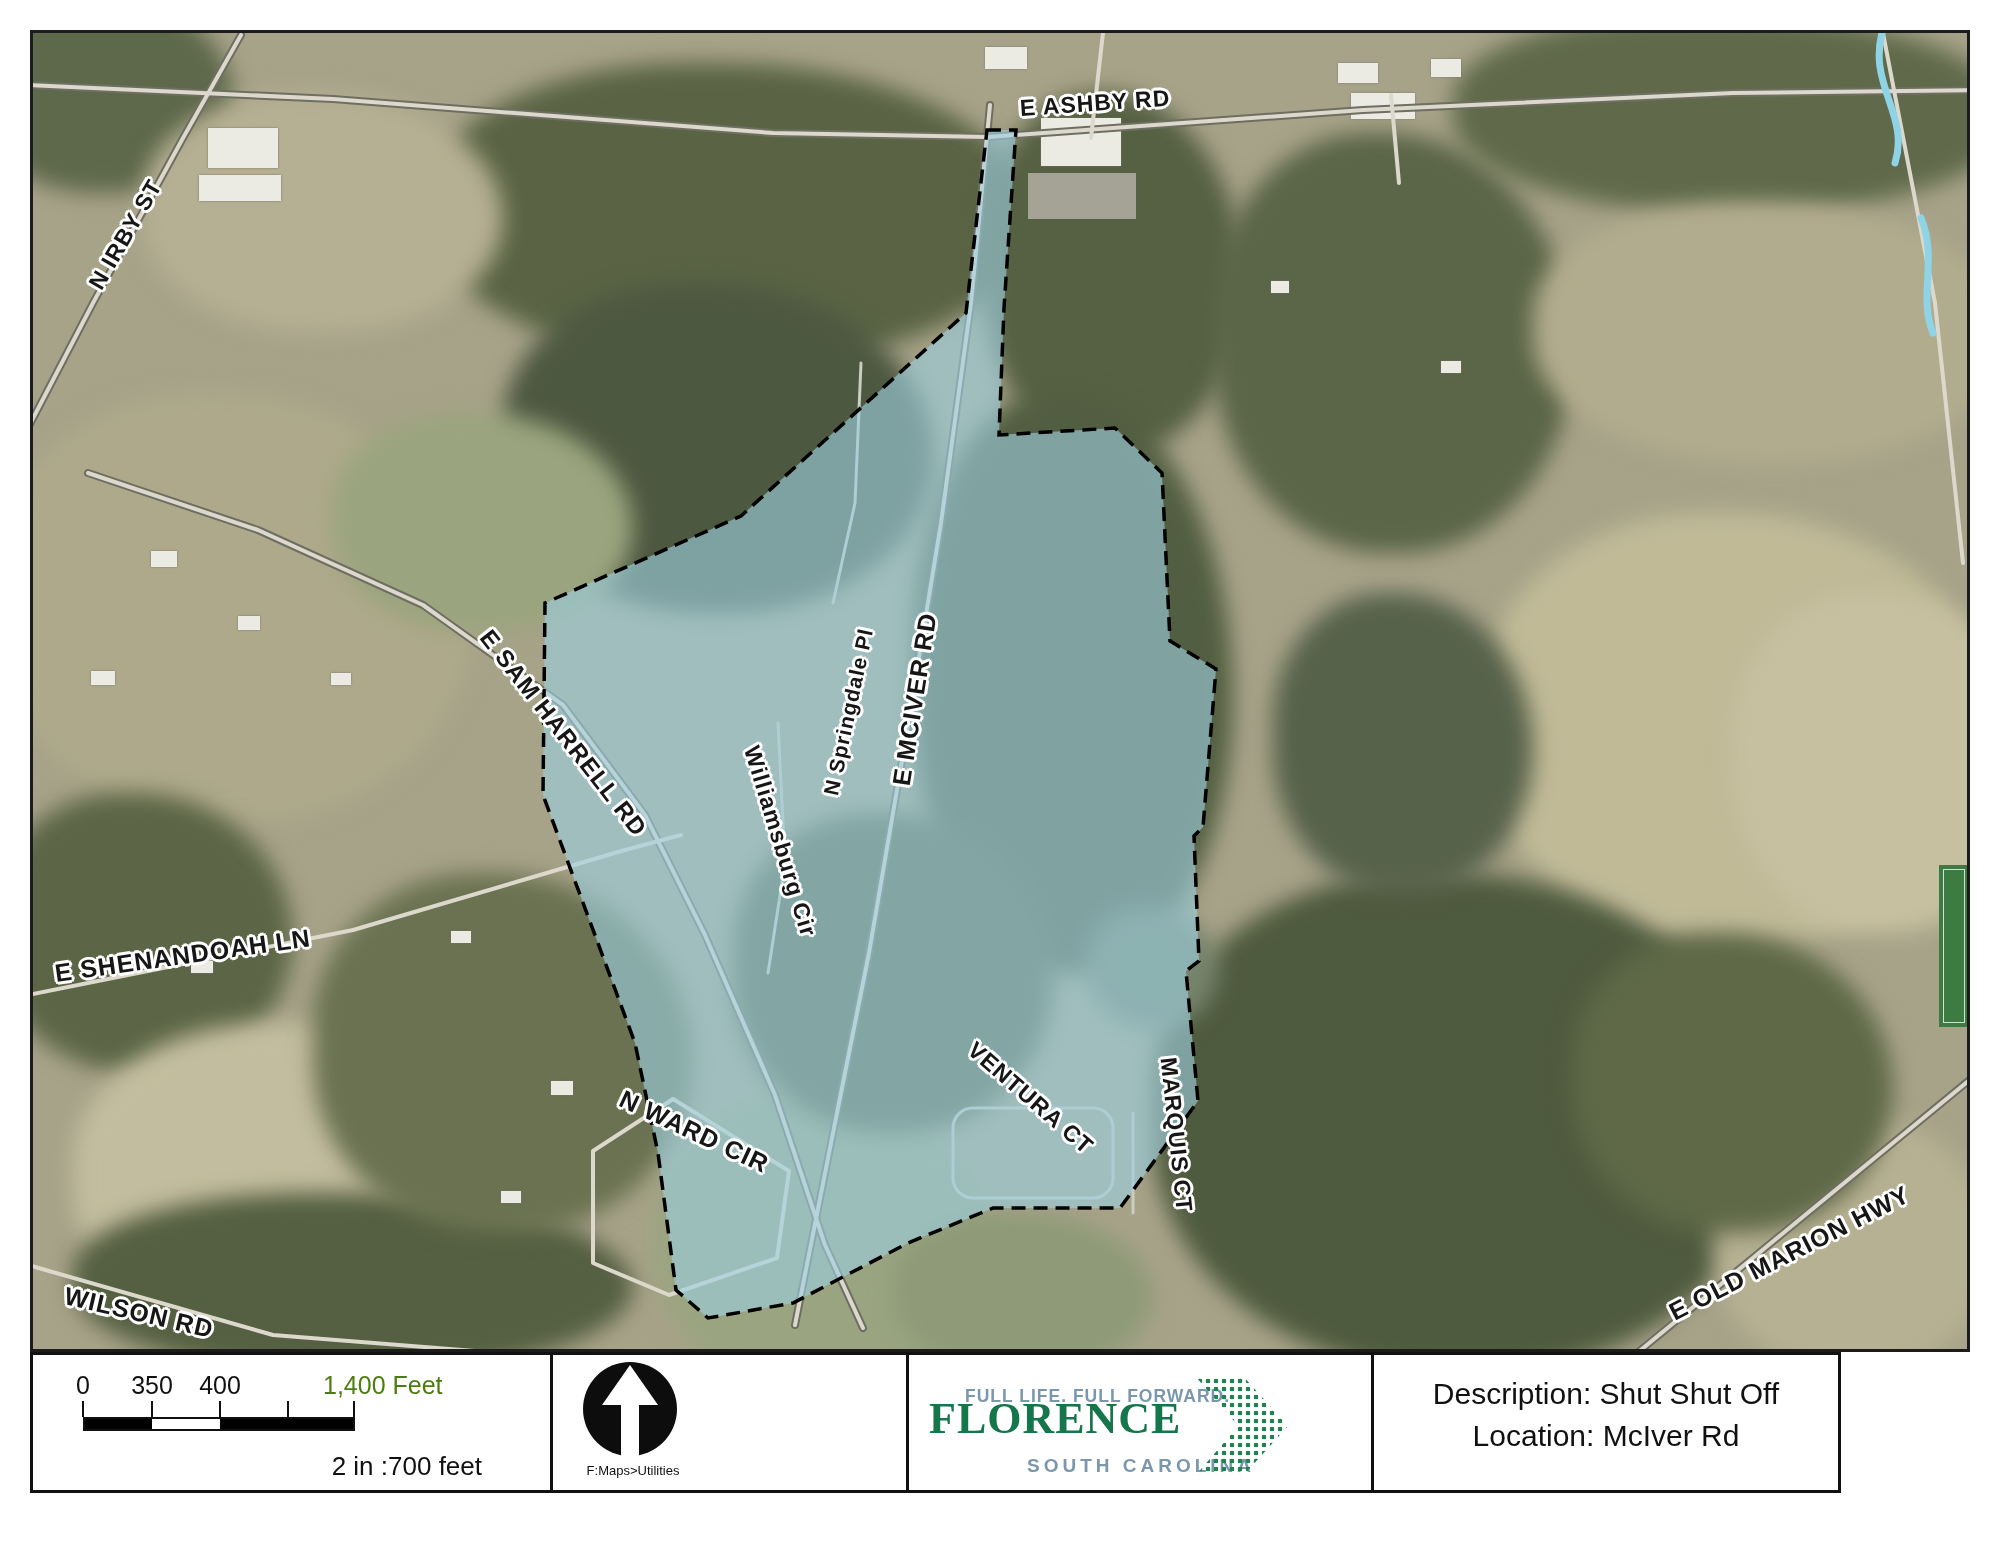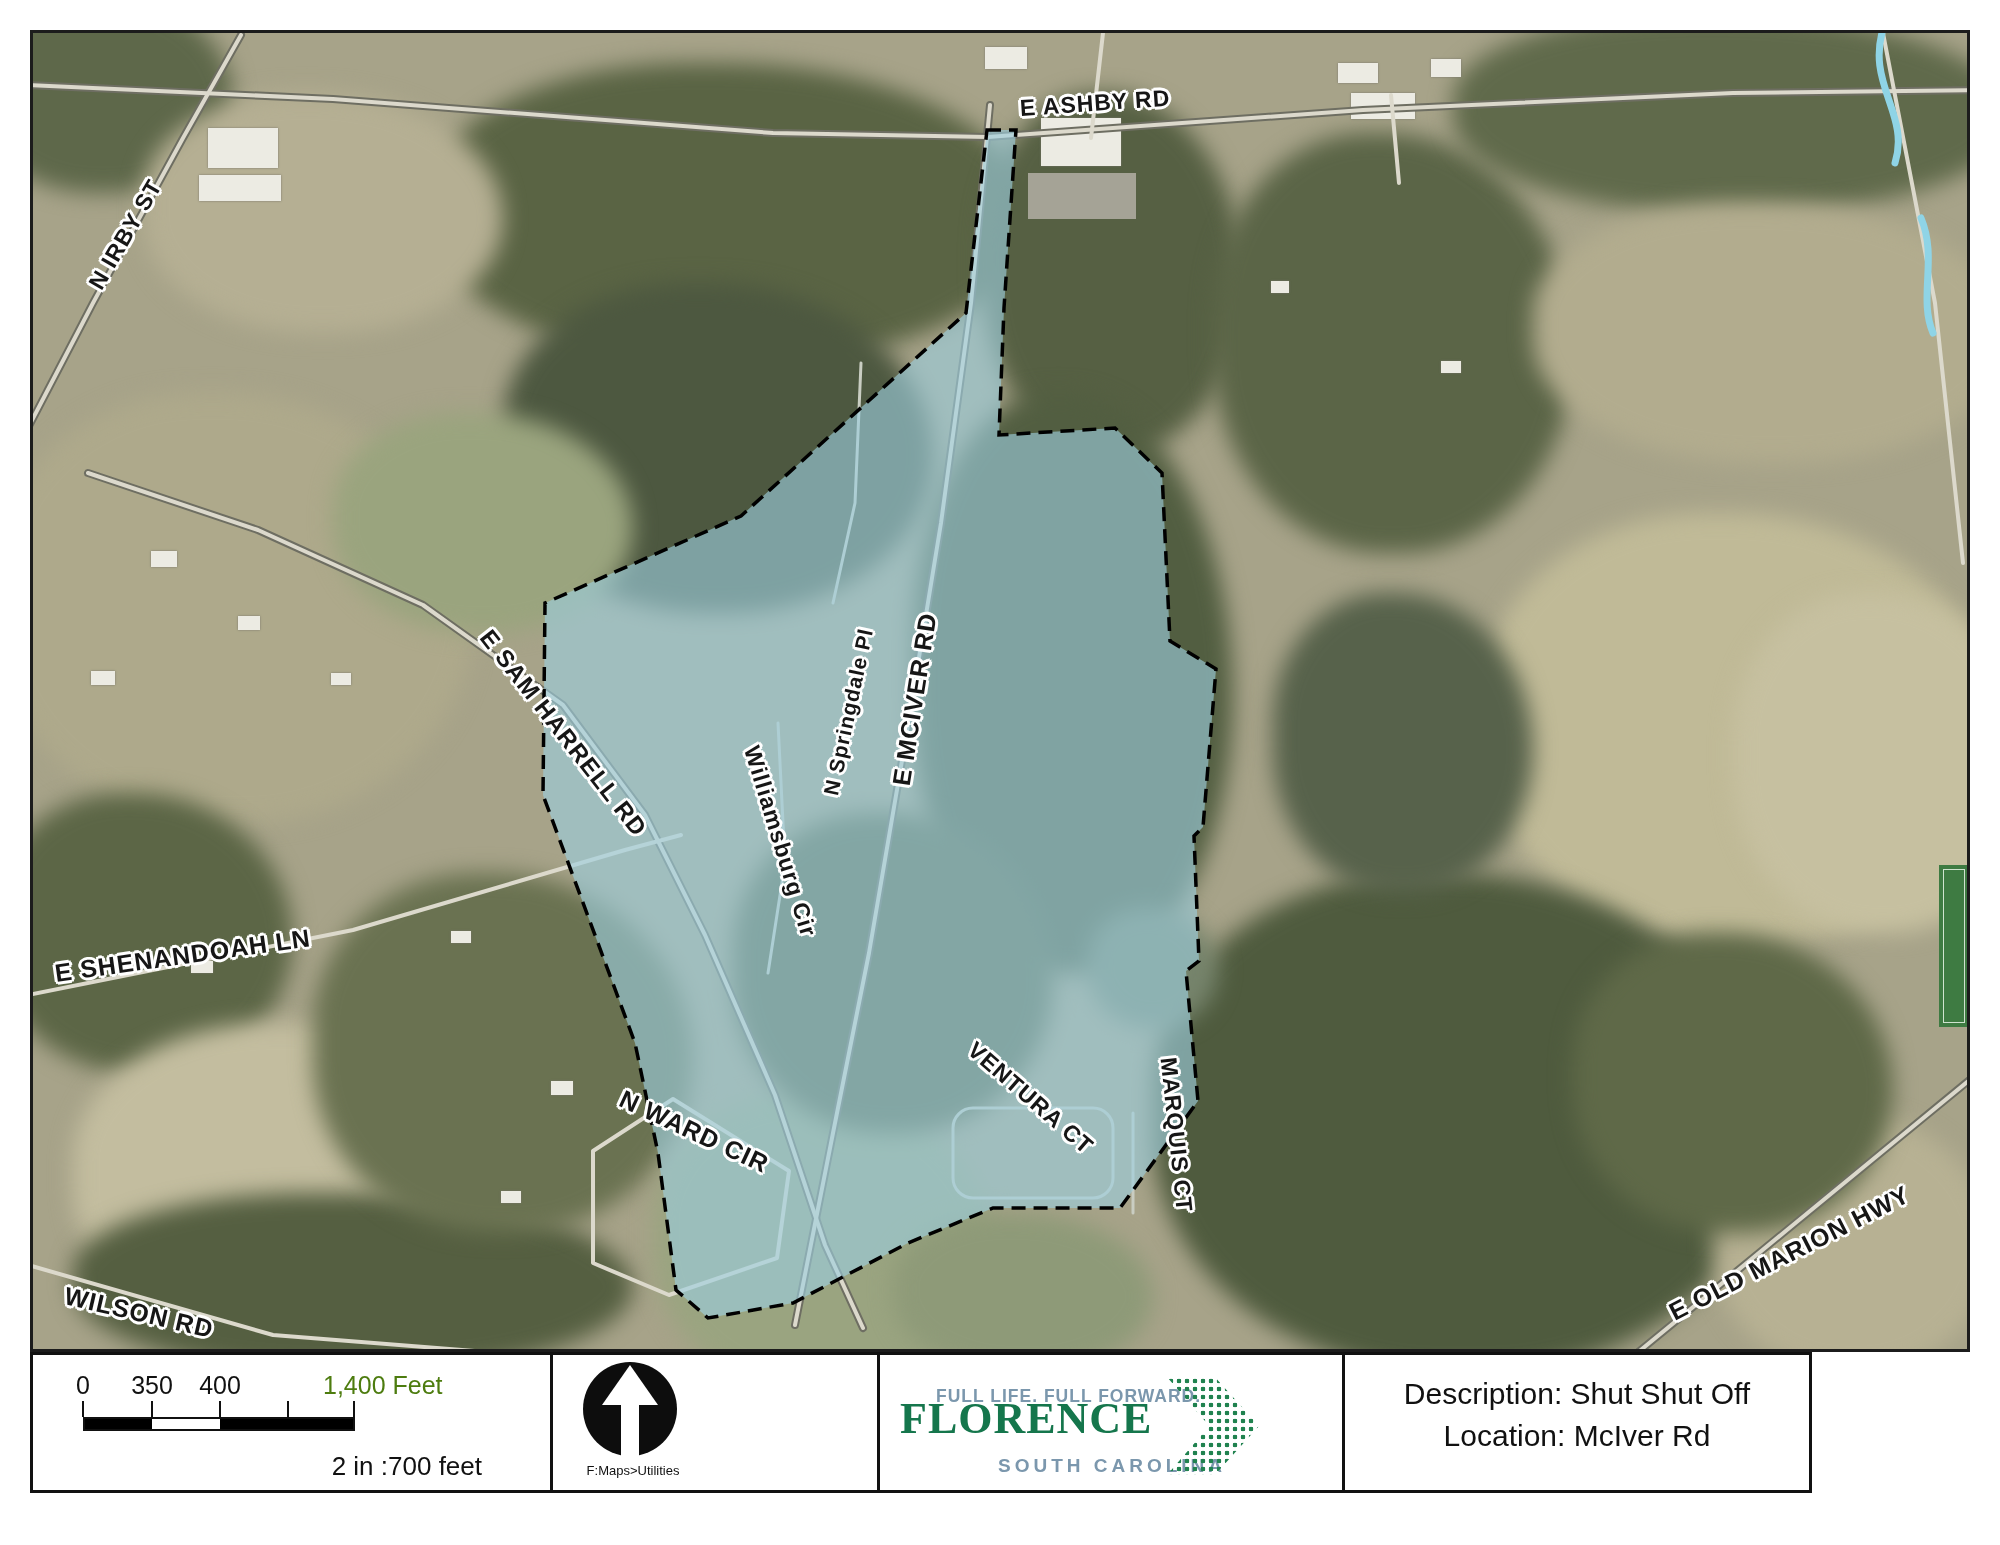--- a/index.html
+++ b/index.html
@@ -19,21 +19,21 @@
   .maplabel{position:absolute;font-weight:700;color:#161616;white-space:nowrap;
             transform-origin:0 50%;letter-spacing:1px;z-index:40;
             text-shadow:-2px -2px 0 #fff,2px -2px 0 #fff,-2px 2px 0 #fff,2px 2px 0 #fff,
                         -3px 0 0 #fff,3px 0 0 #fff,0 -3px 0 #fff,0 3px 0 #fff,
                         -2px 0 0 #fff,2px 0 0 #fff,0 -2px 0 #fff,0 2px 0 #fff;}
   
   .footer{position:absolute;left:30px;top:1352px;height:141px;display:flex;z-index:60;}
   .panel{position:relative;background:#ffffff;border:3px solid #111;box-sizing:border-box;height:141px;}
   .panel + .panel{margin-left:-3px;}
   .p-scale{width:523px;}
-  .p-north{width:330px;}
+  .p-north{width:359px;}
   .p-logo{width:468px;}
   .p-desc{width:470px;}
   .tick-label{position:absolute;top:16px;font-size:25px;color:#111;transform:translateX(-50%);}
   .feet-label{position:absolute;top:16px;font-size:25px;color:#4d7c0f;}
   .sb-tick{position:absolute;top:46px;width:2px;height:16px;background:#111;}
   .sb-bar{position:absolute;top:62px;left:50px;width:272px;height:14px;border:2px solid #111;
           box-sizing:border-box;background:#000;}
   .sb-white{position:absolute;top:0;bottom:0;background:#fff;}
   .ratio{position:absolute;top:96px;right:68px;font-size:26px;color:#111;}
   .north-caption{position:absolute;top:108px;width:100%;text-align:center;font-size:13px;color:#111;}

